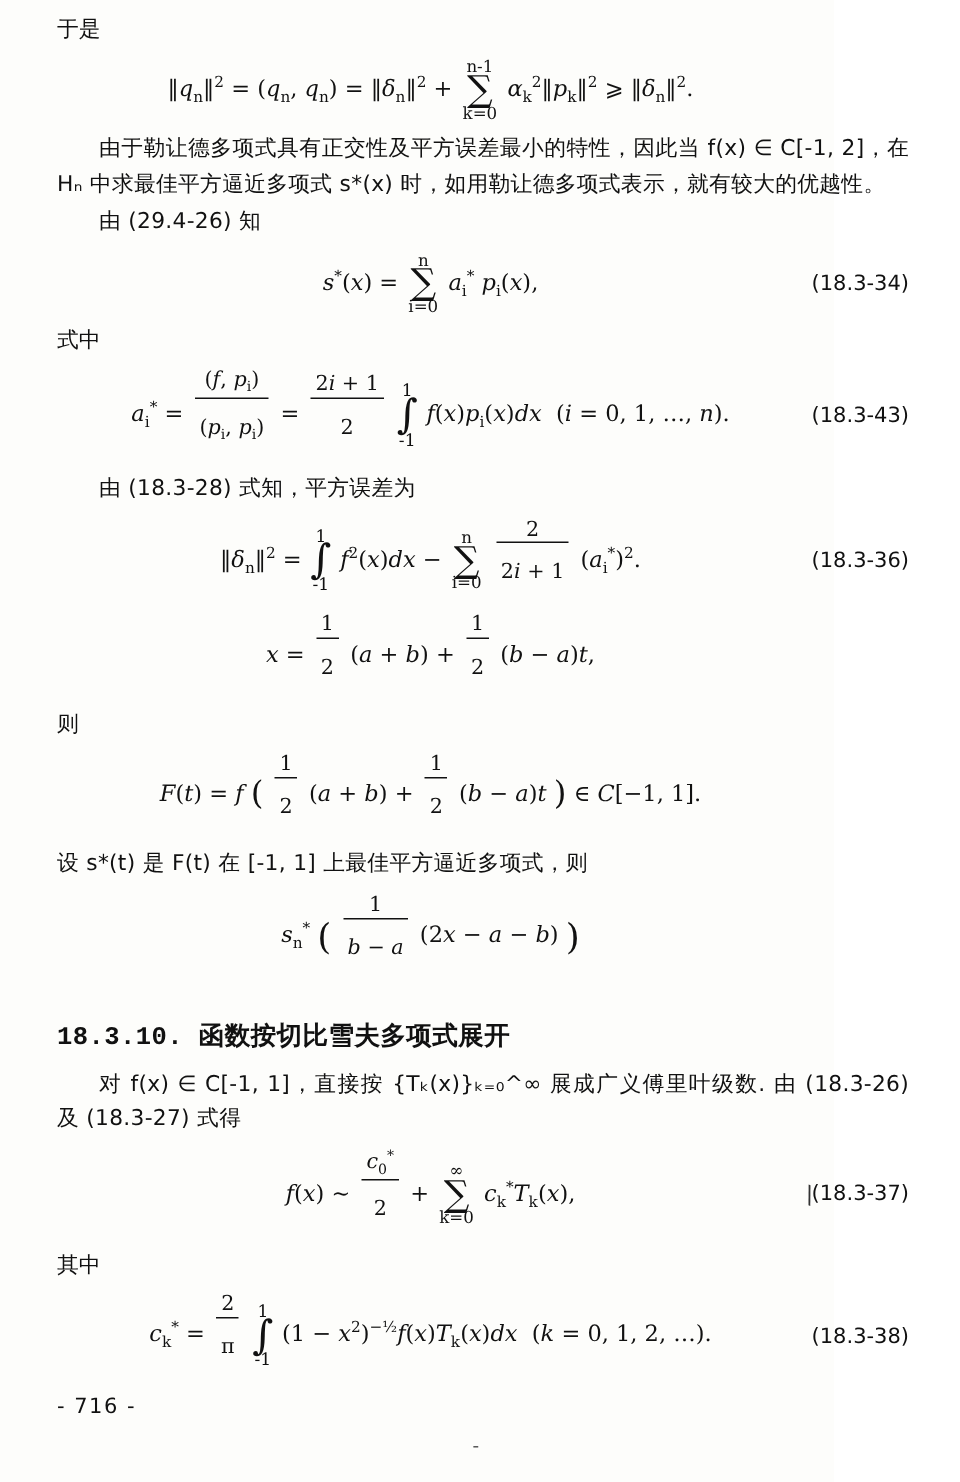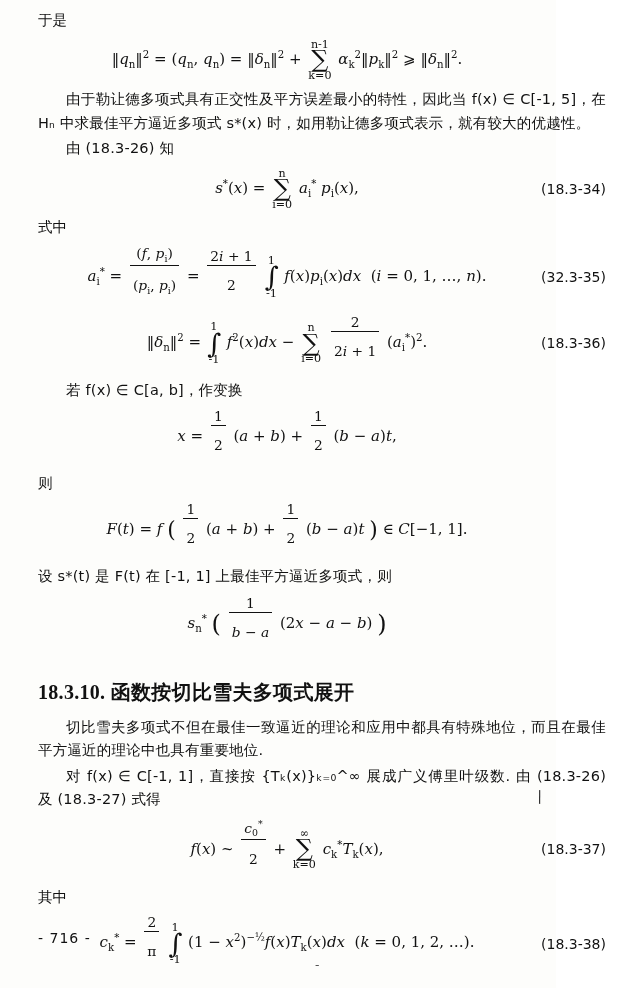--- a/index.html
+++ b/index.html
@@ -107,24 +107,24 @@
   }
   .intg .big { display: block; font-size: 2.25em; line-height: 0.78; }
   .intg .top { display: block; font-size: 0.95em; }
   .intg .bot { display: block; font-size: 0.95em; }
 
   sup { font-size: 0.68em; vertical-align: super; }
   sub { font-size: 0.68em; vertical-align: sub; }
 
   
   .section-head {
-    font-size: 20px;
+    font-size: 17px;
     font-weight: bold;
     margin: 26px 0 10px 0;
-    font-family: Liberation Serif, serif;
+    font-family: Liberation Mono, monospace;
     letter-spacing: 0.3px;
   }
 
   
   .folio {
     position: absolute;
     left: 38px;
     bottom: 42px;
     font-size: 14px;
     font-family: "DejaVu Sans", "Liberation Sans", sans-serif;
@@ -158,23 +158,23 @@
       <div class="eq-body">
         ‖<span class="mi">q</span><sub>n</sub>‖<sup>2</sup> = (<span class="mi">q</span><sub>n</sub>, <span class="mi">q</span><sub>n</sub>) = ‖<span class="mi">δ</span><sub>n</sub>‖<sup>2</sup> +
         <span class="sum">
           <span class="top">n-1</span><span class="big">∑</span><span class="bot">k=0</span>
         </span>
         <span class="mi">α</span><sub>k</sub><sup>2</sup>‖<span class="mi">p</span><sub>k</sub>‖<sup>2</sup> ⩾ ‖<span class="mi">δ</span><sub>n</sub>‖<sup>2</sup>.
       </div>
     </div>
 
 
-    <p class="para indent">由于勒让德多项式具有正交性及平方误差最小的特性，因此当 f(x) ∈ C[-1, 5]，在 Hₙ 中求最佳平方逼近多项式 s*(x) 时，如用勒让德多项式表示，就有较大的优越性。</p>
-
-    <p class="para indent">由 (18.3-26) 知</p>
+    <p class="para indent">由于勒让德多项式具有正交性及平方误差最小的特性，因此当 f(x) ∈ C[-1, 2]，在 Hₙ 中求最佳平方逼近多项式 s*(x) 时，如用勒让德多项式表示，就有较大的优越性。</p>
+
+    <p class="para indent">由 (29.4-26) 知</p>
 
     <div class="eq-row">
       <div class="eq-body">
         <span class="mi">s</span><sup>*</sup>(<span class="mi">x</span>) =
         <span class="sum">
           <span class="top">n</span><span class="big">∑</span><span class="bot">i=0</span>
         </span>
         <span class="mi">a</span><sub>i</sub><sup>*</sup> <span class="mi">p</span><sub>i</sub>(<span class="mi">x</span>),
       </div>
       <span class="eq-tag">(18.3-34)</span>
@@ -193,44 +193,44 @@
         <span class="frac">
           <span class="num">2<span class="mi">i</span> + 1</span>
           <span class="den">2</span>
         </span>
         <span class="intg">
           <span class="top">1</span><span class="big">∫</span><span class="bot">-1</span>
         </span>
         <span class="mi">f</span>(<span class="mi">x</span>)<span class="mi">p</span><sub>i</sub>(<span class="mi">x</span>)<span class="mi">dx</span>
         &nbsp;(<span class="mi">i</span> = 0, 1, …, <span class="mi">n</span>).
       </div>
-      <span class="eq-tag">(32.3-35)</span>
-    </div>
-
+      <span class="eq-tag">(18.3-43)</span>
+    </div>
+
+    <p class="para indent">由 (18.3-28) 式知，平方误差为</p>
 
     <div class="eq-row">
       <div class="eq-body">
         ‖<span class="mi">δ</span><sub>n</sub>‖<sup>2</sup> =
         <span class="intg">
           <span class="top">1</span><span class="big">∫</span><span class="bot">-1</span>
         </span>
         <span class="mi">f</span><sup>2</sup>(<span class="mi">x</span>)<span class="mi">dx</span> −
         <span class="sum">
           <span class="top">n</span><span class="big">∑</span><span class="bot">i=0</span>
         </span>
         <span class="frac">
           <span class="num">2</span>
           <span class="den">2<span class="mi">i</span> + 1</span>
         </span>
         (<span class="mi">a</span><sub>i</sub><sup>*</sup>)<sup>2</sup>.
       </div>
       <span class="eq-tag">(18.3-36)</span>
     </div>
 
-    <p class="para indent">若 f(x) ∈ C[a, b]，作变换</p>
 
     <div class="eq-row">
       <div class="eq-body">
         <span class="mi">x</span> =
         <span class="frac">
           <span class="num">1</span><span class="den">2</span>
         </span>
         (<span class="mi">a</span> + <span class="mi">b</span>) +
         <span class="frac">
           <span class="num">1</span><span class="den">2</span>
@@ -268,21 +268,20 @@
           <span class="num">1</span><span class="den"><span class="mi">b</span> − <span class="mi">a</span></span>
         </span>
         (2<span class="mi">x</span> − <span class="mi">a</span> − <span class="mi">b</span>)
         <span style="font-size:1.6em; vertical-align:middle;">)</span>
       </div>
     </div>
 
 
     <h2 class="section-head">18.3.10. 函数按切比雪夫多项式展开</h2>
 
-    <p class="para indent">切比雪夫多项式不但在最佳一致逼近的理论和应用中都具有特殊地位，而且在最佳平方逼近的理论中也具有重要地位.</p>
 
     <p class="para indent">对 f(x) ∈ C[-1, 1]，直接按 {Tₖ(x)}ₖ₌₀^∞ 展成广义傅里叶级数. 由 (18.3-26) 及 (18.3-27) 式得</p>
 
     <div class="eq-row">
       <div class="eq-body">
         <span class="mi">f</span>(<span class="mi">x</span>) ~
         <span class="frac">
           <span class="num"><span class="mi">c</span><sub>0</sub><sup>*</sup></span>
           <span class="den">2</span>
         </span>

